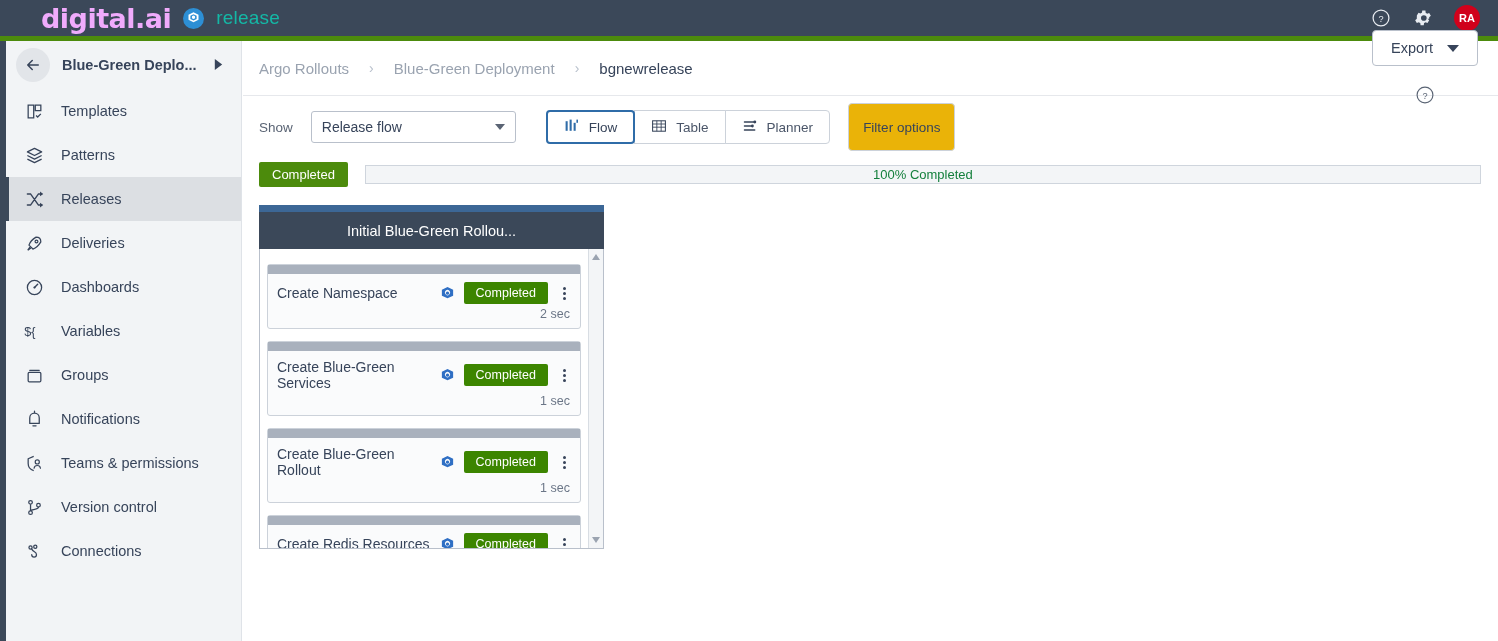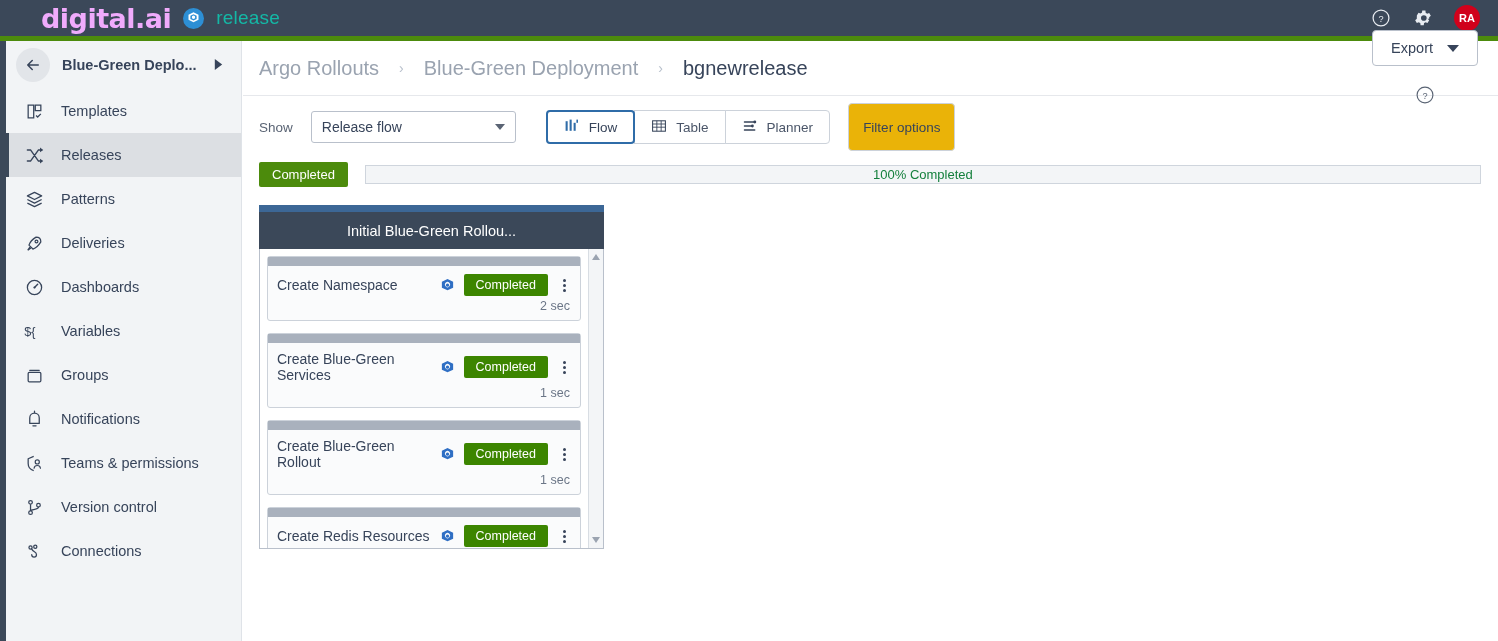--- a/index.html
+++ b/index.html
@@ -66,21 +66,21 @@
   .sb-item.active { background: #dcdfe3; box-shadow: inset 3px 0 0 #3b4859; }
   .sb-ico { width: 22px; height: 22px; display: flex; align-items: center; justify-content: center; flex:0 0 auto; }
 
   
   .main { position: absolute; left: 243px; top: 41px; width: 1255px; height: 600px; background: #ffffff; }
 
   .crumbbar {
     height: 55px; display: flex; align-items: center; padding: 0 20px 0 16px;
     border-bottom: 1px solid #e6e8ec;
   }
-  .crumb { font-size: 20px; color: #9aa3b0; cursor: pointer; }
+  .crumb { font-size: 15px; color: #9aa3b0; cursor: pointer; }
   .crumb.current { color: #37445a; cursor: default; }
   .crumb-sep { color: #b8c0cc; font-size: 14px; margin: 0 20px; }
   .crumbbar-right { margin-left: auto; display: flex; align-items: center; gap: 18px; flex-direction: column; }
   .export-btn {
     border: 1px solid #b9c0cb; border-radius: 4px; height: 36px; padding: 0 18px;
     display: flex; align-items: center; gap: 14px; font-size: 14.5px; color: #37445a;
     background: #fff; cursor: pointer;
   }
   .caret-down { width:0;height:0;border-left:6px solid transparent;border-right:6px solid transparent;border-top:7px solid #37445a; }
 
@@ -132,20 +132,21 @@
   .phase-body {
     border: 1px solid #b9c0cb; border-top: none; background: #fff;
     height: 300px; display: flex;
   }
   .task-list {
     flex: 1; padding: 7px 7px 0 7px; overflow: hidden;
   }
   .task-card {
     border: 1px solid #ccd2da; border-radius: 3px; margin-bottom: 12px; background: #fafbfc;
     cursor: pointer;
+    margin-top: 8px;
   }
   .task-topbar { height: 9px; background: #a9b1bd; }
   .task-main { display: flex; align-items: center; padding: 8px 9px 0 9px; gap: 9px; }
   .task-title { font-size: 14px; color: #37445a; }
   .k8s-task { width: 15px; height: 15px; flex: 0 0 auto; margin-left: auto; }
   .task-badge {
     background: #3c8500; color: #fff; font-size: 12.5px; padding: 4px 12px; border-radius: 2px;
     flex: 0 0 auto;
   }
   .kebab { width: 14px; display: flex; flex-direction: column; align-items: center; gap: 2px; flex:0 0 auto; cursor:pointer; }
@@ -210,38 +211,38 @@
   <div class="sb-item">
     <span class="sb-ico">
       <svg width="19" height="19" viewBox="0 0 24 24">
           <path fill="none" stroke="#37445a" stroke-width="1.6" d="M4 4h7v16H4zM13 4h7v7h-7z"></path>
           <path fill="none" stroke="#37445a" stroke-width="1.6" d="M14 17l2 2 4-4"></path>
         </svg>
     </span>
     <span>Templates</span>
   </div>
 
+  <div class="sb-item">
+    <span class="sb-ico">
+      <svg width="19" height="19" viewBox="0 0 24 24">
+          <path fill="none" stroke="#37445a" stroke-width="1.6" stroke-linejoin="round" d="M12 3l9 4.5-9 4.5-9-4.5z"></path>
+          <path fill="none" stroke="#37445a" stroke-width="1.6" stroke-linejoin="round" d="M3 12l9 4.5 9-4.5M3 16.5L12 21l9-4.5"></path>
+        </svg>
+    </span>
+    <span>Patterns</span>
+  </div>
+
   <div class="sb-item active">
     <span class="sb-ico">
       <svg width="19" height="19" viewBox="0 0 24 24">
           <path fill="none" stroke="#37445a" stroke-width="1.8" stroke-linecap="round" d="M3 5h4l10 14h4M3 19h4l10-14h4"></path>
           <path fill="#37445a" d="M19 2l4 3-4 3zM19 16l4 3-4 3z"></path>
         </svg>
     </span>
     <span>Releases</span>
-  </div>
-
-  <div class="sb-item">
-    <span class="sb-ico">
-      <svg width="19" height="19" viewBox="0 0 24 24">
-          <path fill="none" stroke="#37445a" stroke-width="1.6" stroke-linejoin="round" d="M12 3l9 4.5-9 4.5-9-4.5z"></path>
-          <path fill="none" stroke="#37445a" stroke-width="1.6" stroke-linejoin="round" d="M3 12l9 4.5 9-4.5M3 16.5L12 21l9-4.5"></path>
-        </svg>
-    </span>
-    <span>Patterns</span>
   </div>
 
   <div class="sb-item">
     <span class="sb-ico">
       <svg width="19" height="19" viewBox="0 0 24 24">
           <path fill="none" stroke="#37445a" stroke-width="1.6" stroke-linejoin="round" d="M14 4c4 0 6 2 6 6-3 5-7 8-10 9l-5-5c1-3 4-7 9-10z"></path>
           <circle cx="14.5" cy="9.5" r="1.8" fill="none" stroke="#37445a" stroke-width="1.5"></circle>
           <path fill="none" stroke="#37445a" stroke-width="1.6" stroke-linecap="round" d="M6 17l-2.5 3.5L7 18"></path>
         </svg>
     </span>

